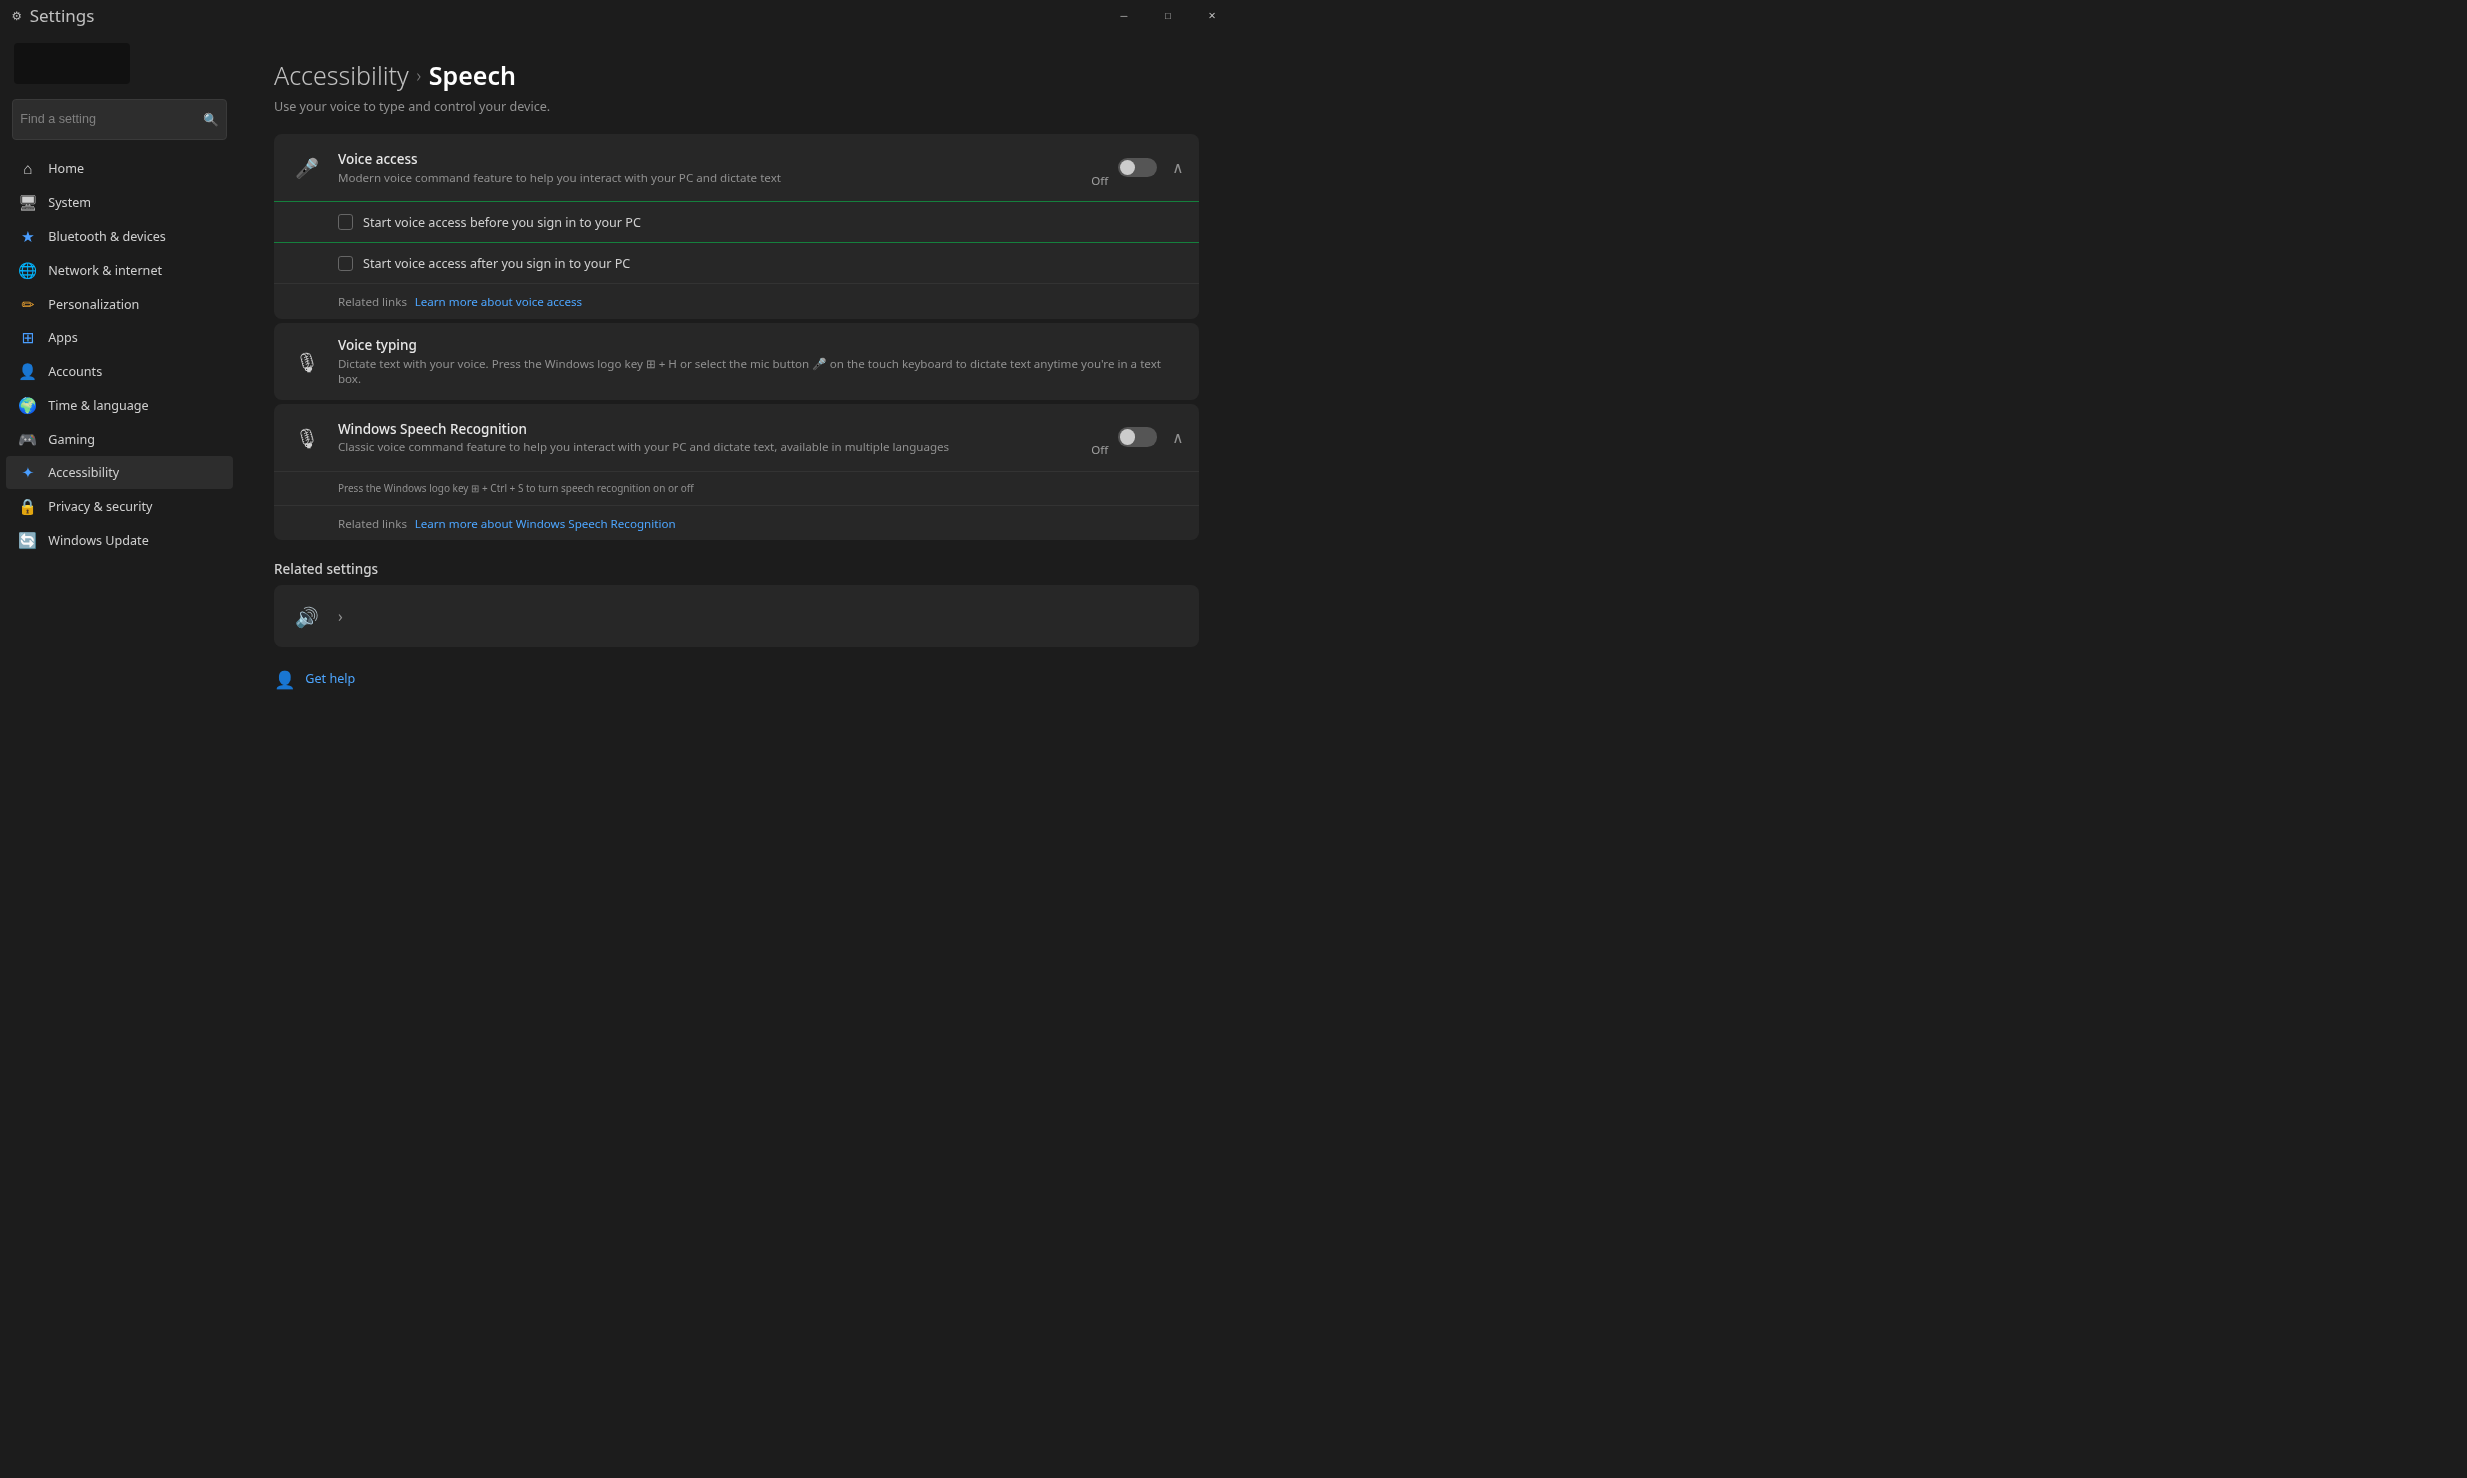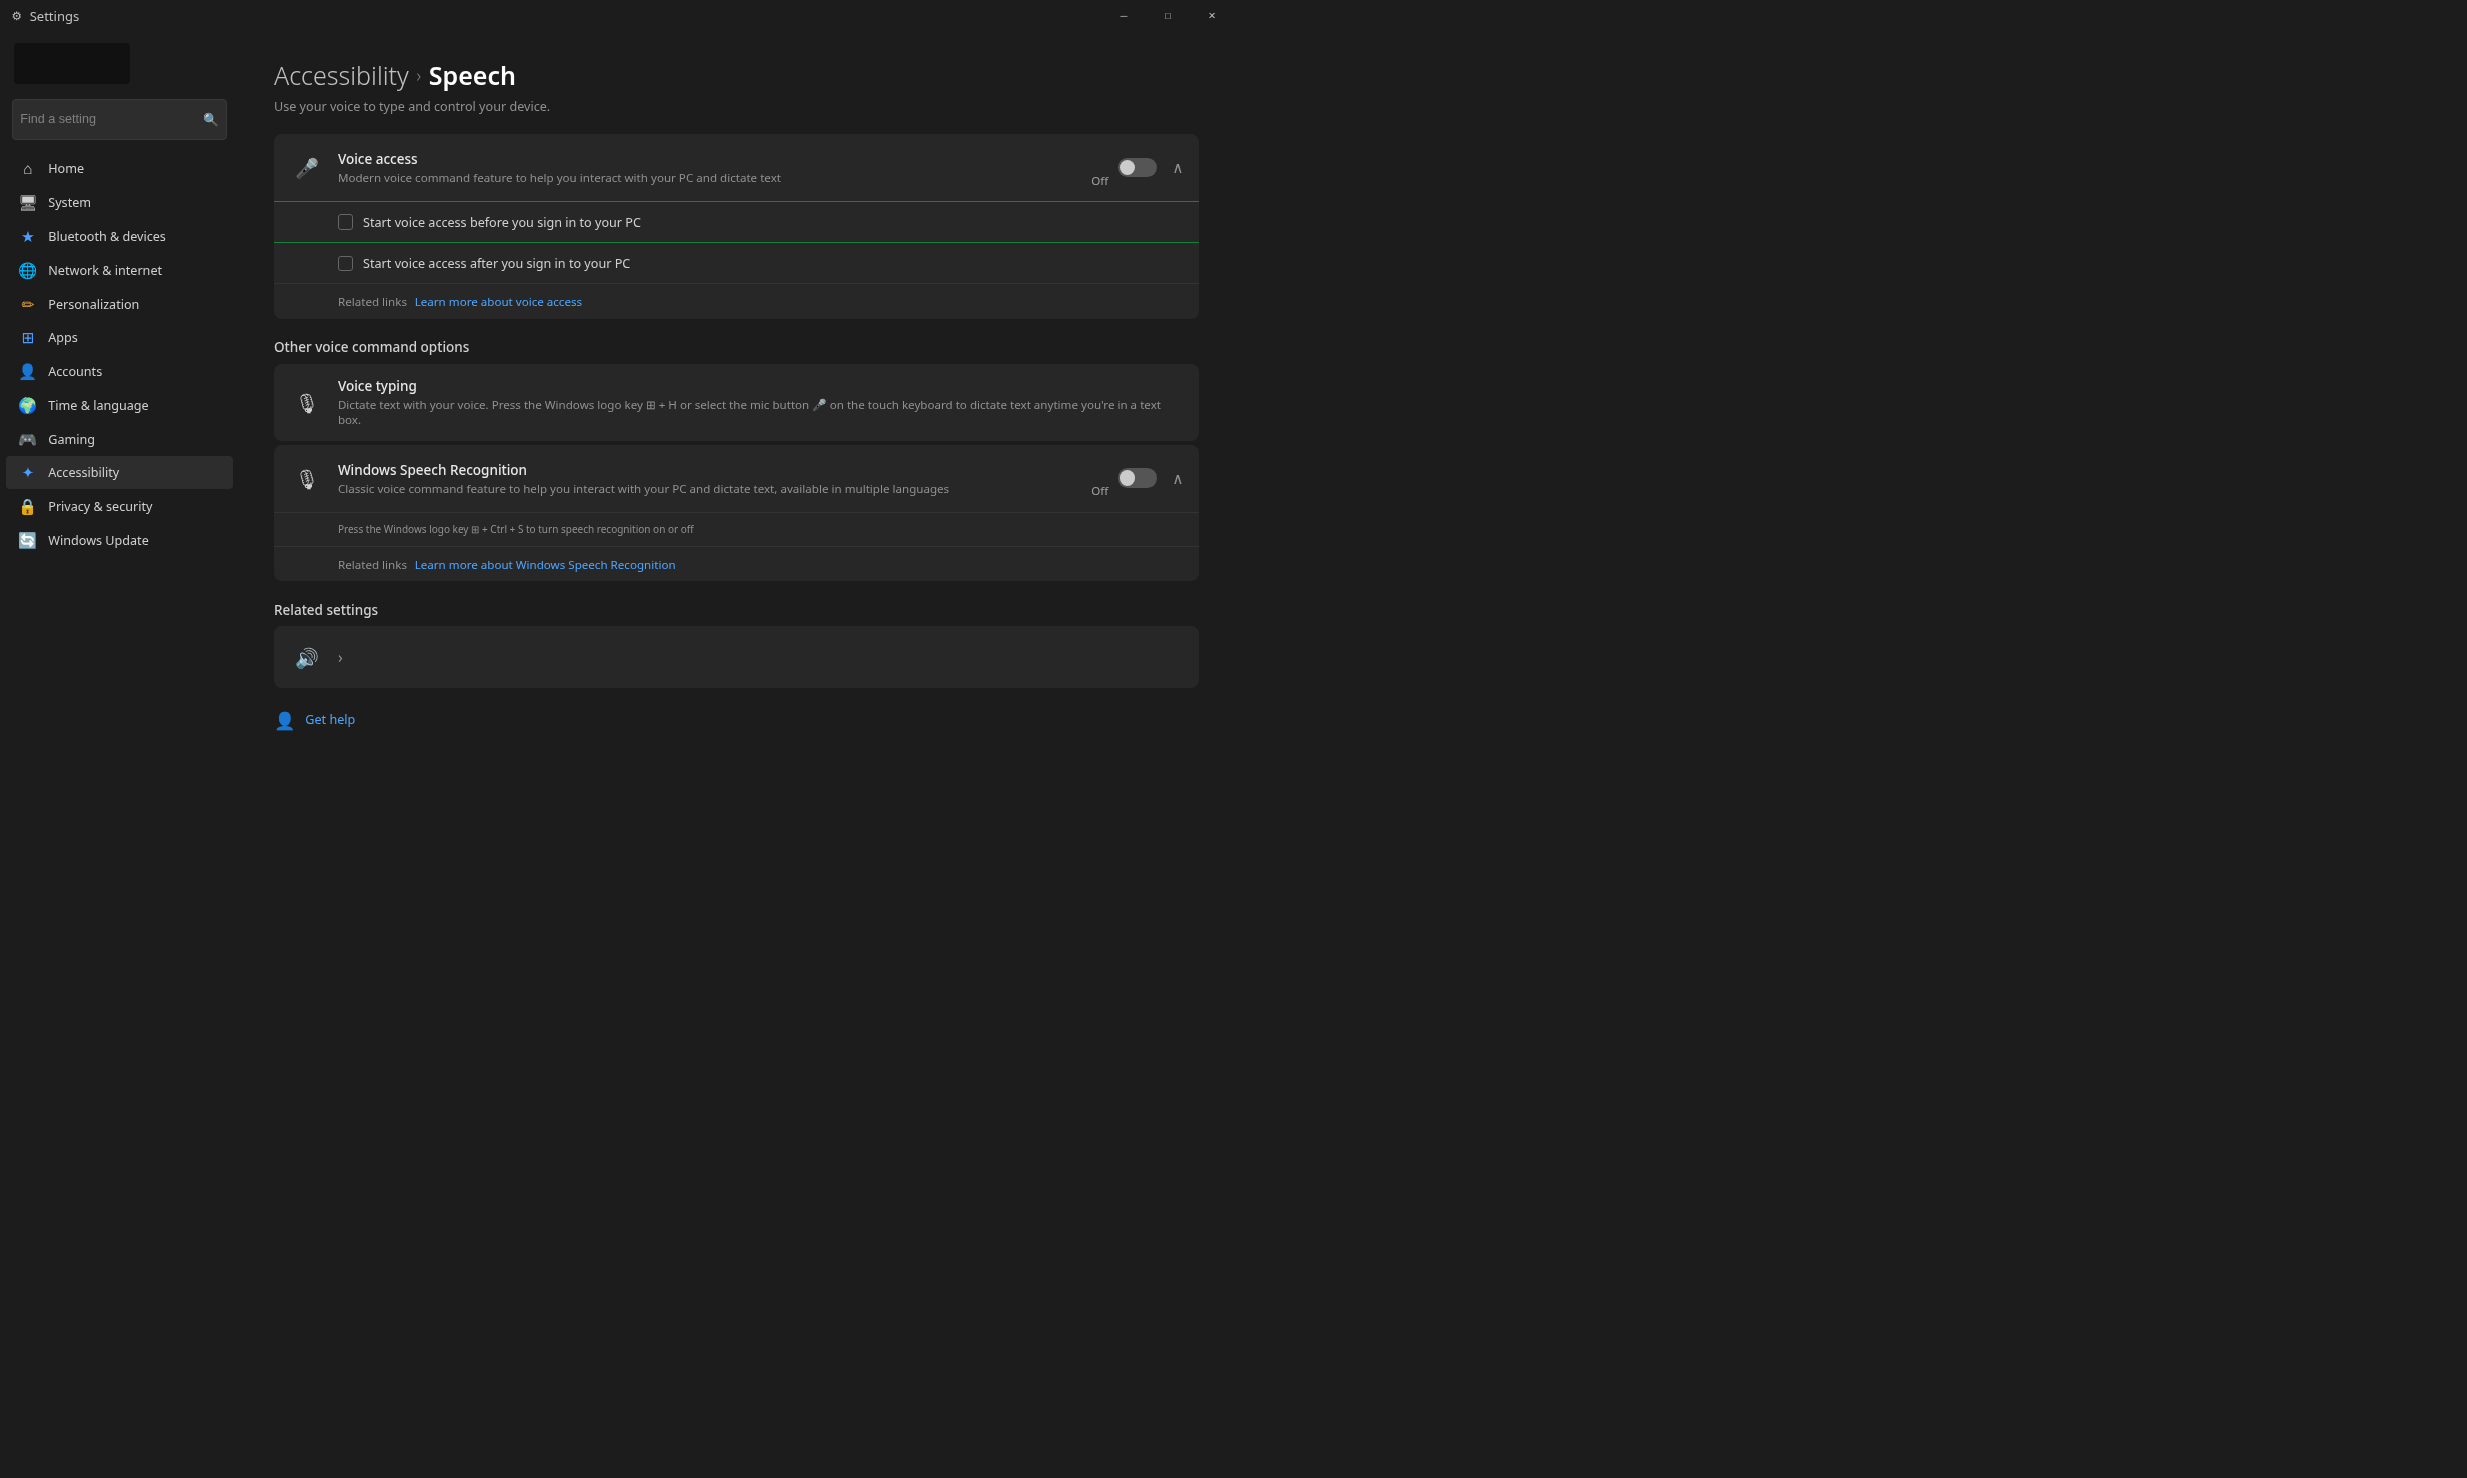--- a/index.html
+++ b/index.html
@@ -19,21 +19,21 @@
     .titlebar {
       background: #1c1c1c;
       height: 31px;
       display: flex;
       align-items: center;
       padding: 0 11.6px;
       flex-shrink: 0;
       position: relative;
     }
     .titlebar-title {
-      font-size: 13px;
+      font-size: 17px;
       color: #c0c0c0;
       margin-left: 7.7px;
     }
     .titlebar-controls {
       position: absolute;
       right: 0;
       top: 0;
       display: flex;
       height: 31px;
     }
@@ -421,21 +421,20 @@
       <div class="card-sub">
         <div class="checkbox"></div>
         <span class="card-sub-text">Start voice access after you sign in to your PC</span>
       </div>
       <div class="related-links">
         <span class="related-links-label">Related links</span>
         <a class="related-link">Learn more about voice access</a>
       </div>
     </div>
 
-    <div class="section-heading">Other voice command options</div>
 
     <div class="card">
       <div class="card-row-clickable">
         <div class="card-icon">🎙</div>
         <div class="card-text">
           <div class="card-title">Voice typing</div>
           <div class="card-desc">Dictate text with your voice. Press the Windows logo key ⊞ + H or select the mic button 🎤 on the touch keyboard to dictate text anytime you're in a text box.</div>
         </div>
       </div>
     </div>

